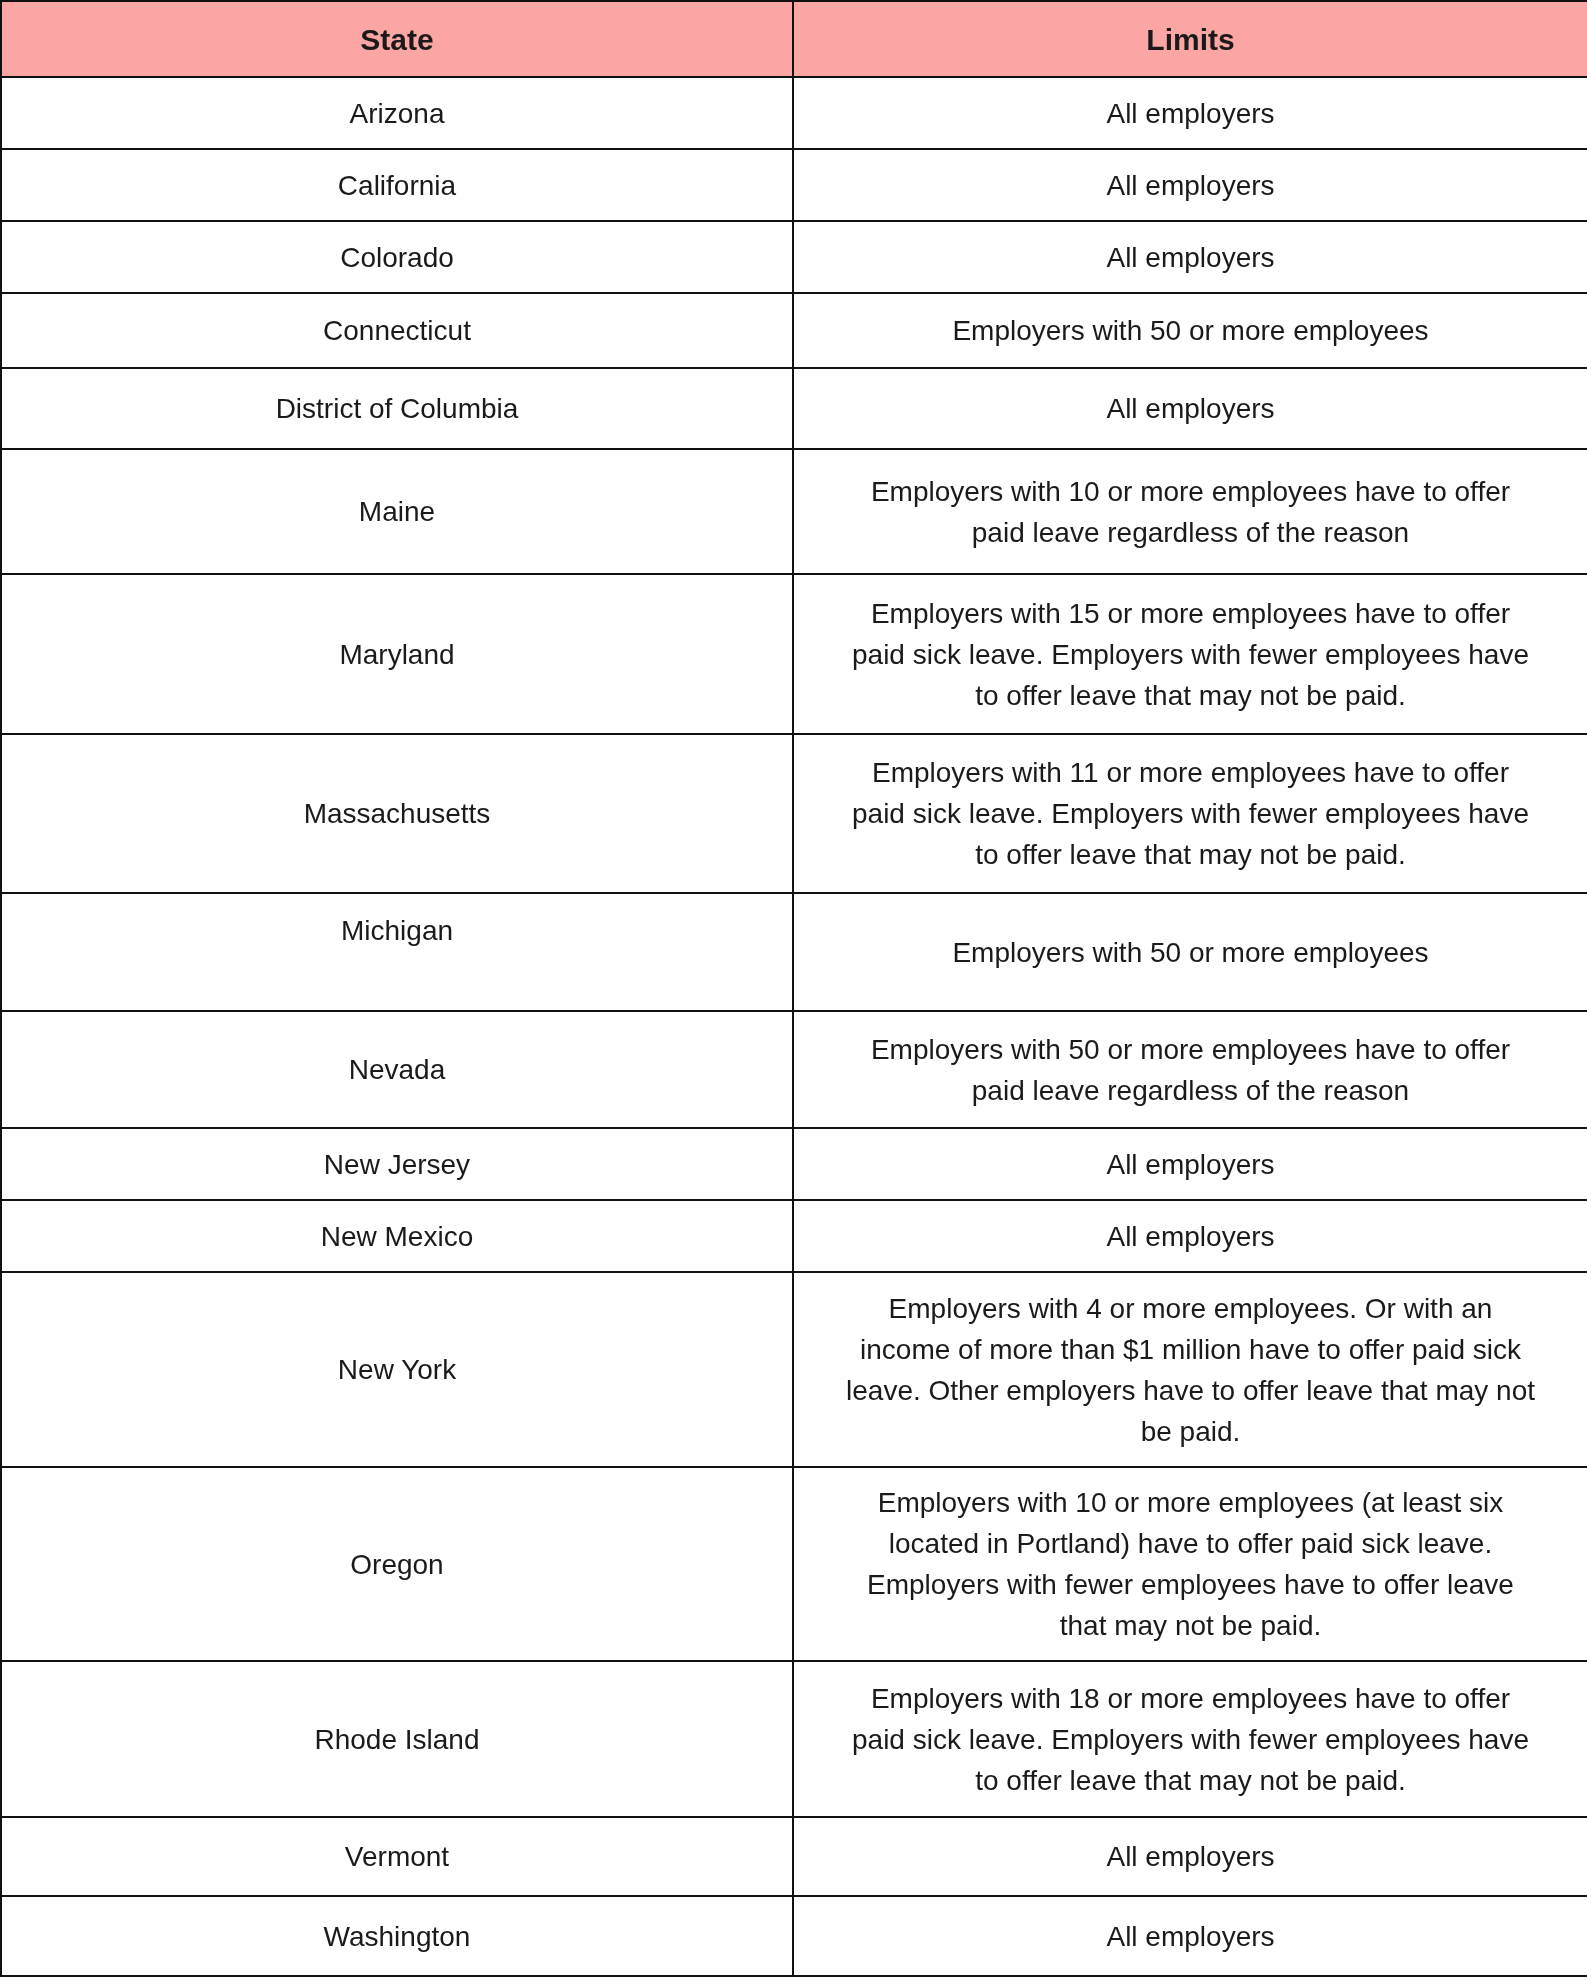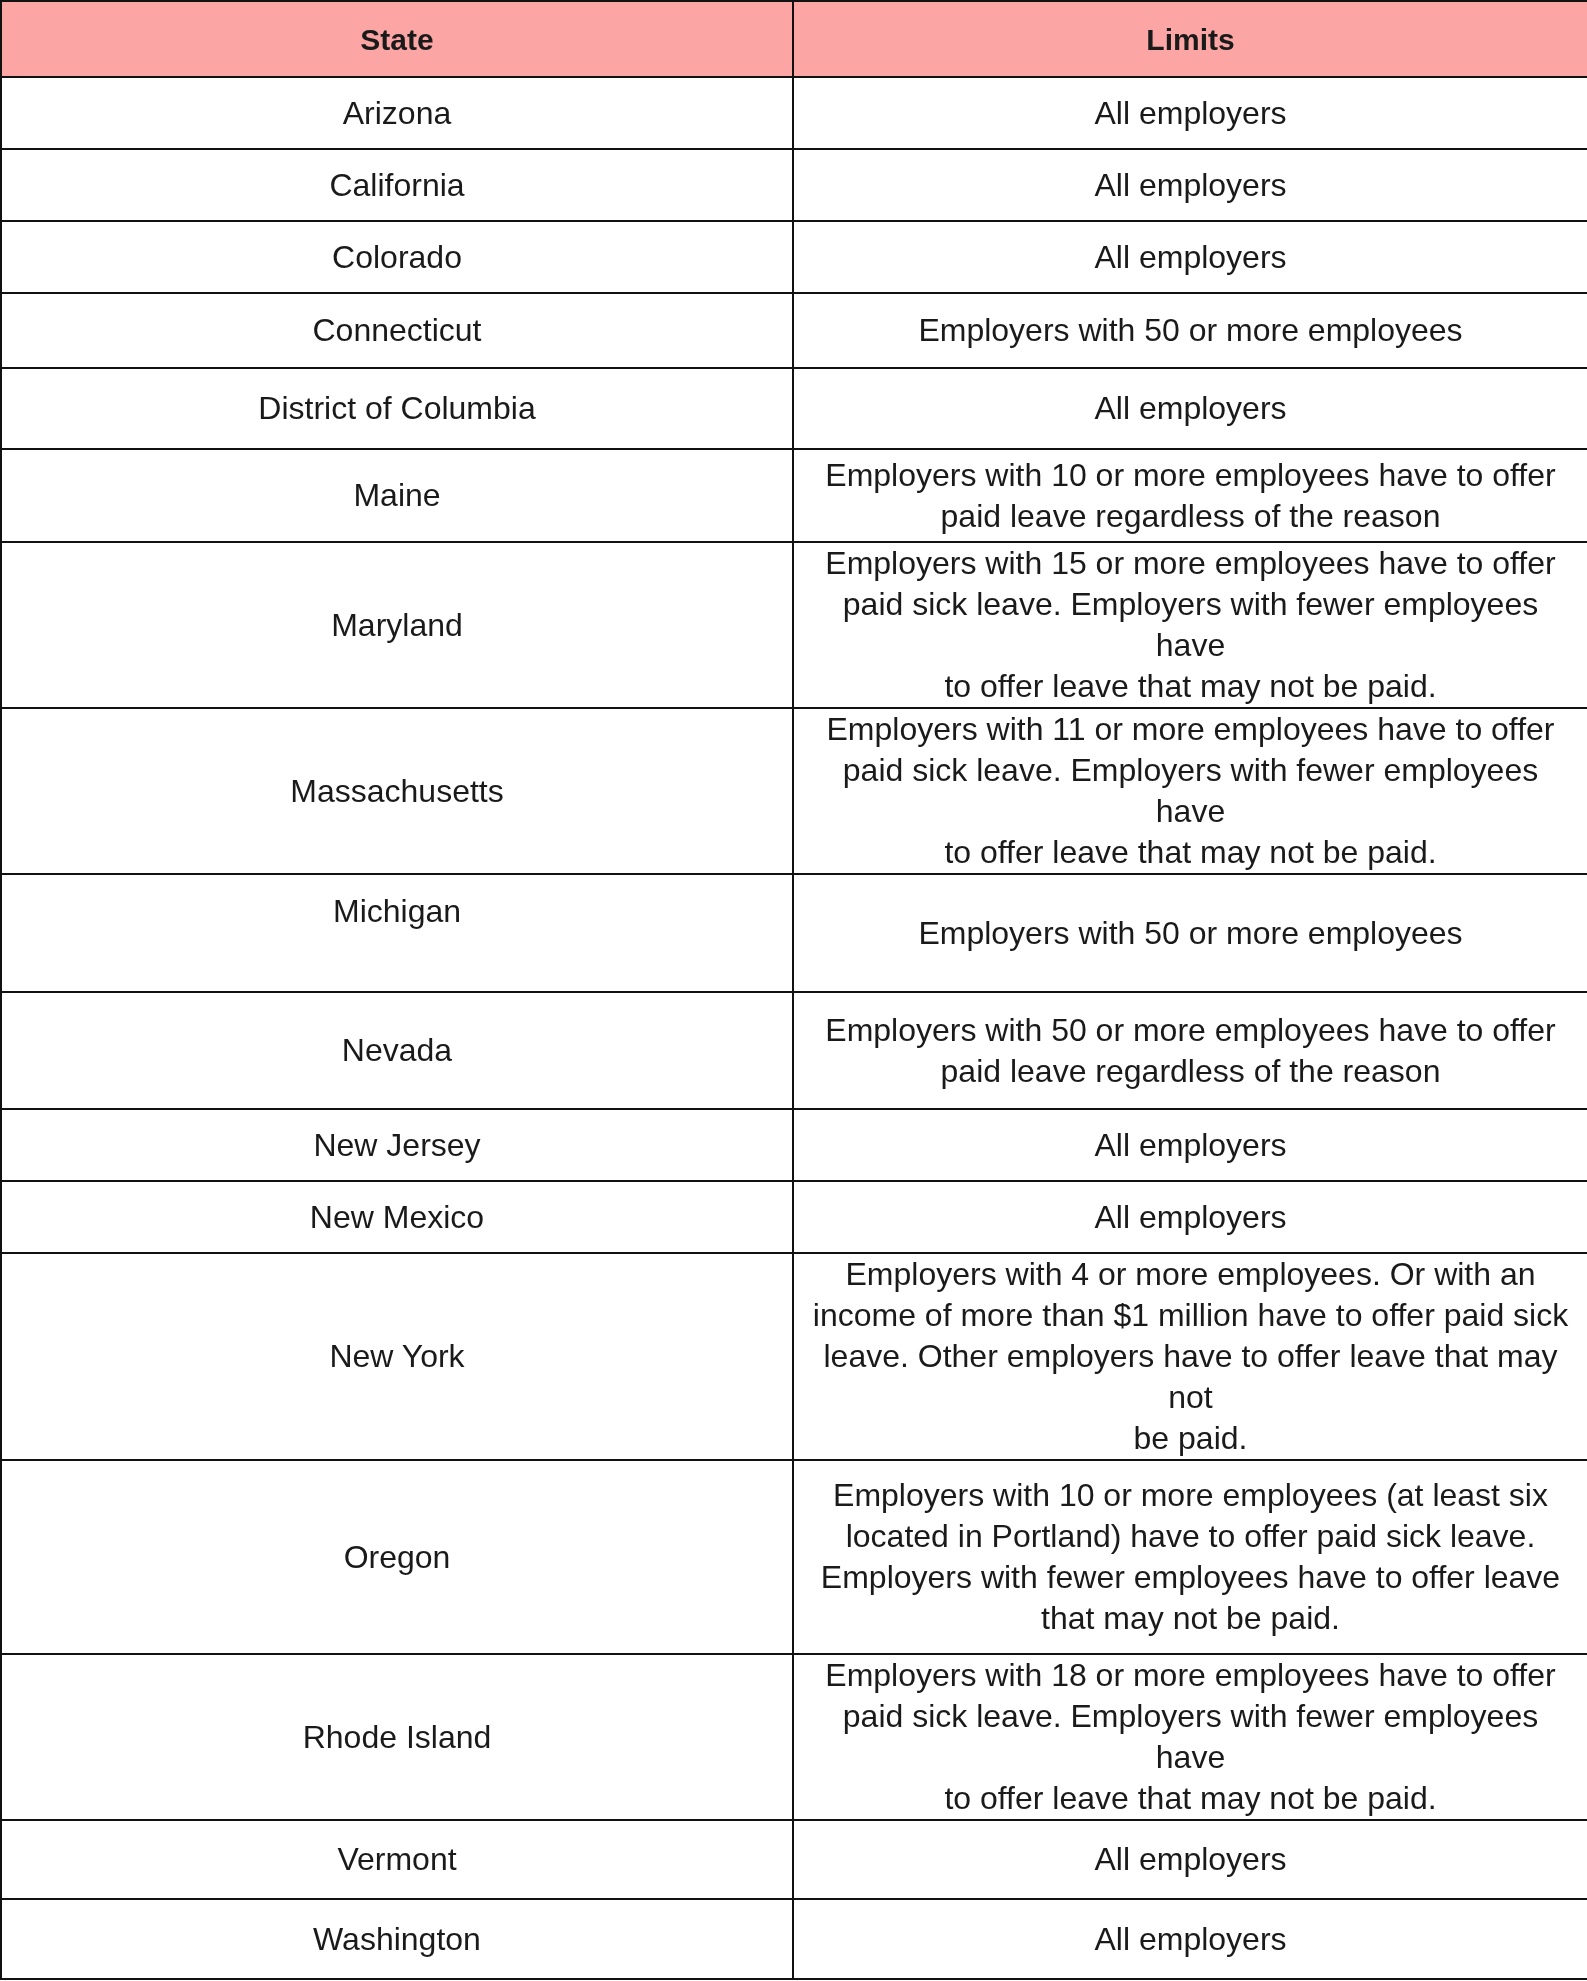--- a/index.html
+++ b/index.html
@@ -10,21 +10,21 @@
     border-collapse: collapse;
     table-layout: fixed;
     font-family: "Liberation Sans", "DejaVu Sans", sans-serif;
     color: #1a1a1a;
   }
   .table td, .table th {
     border: 2px solid #111111;
     text-align: center;
     vertical-align: middle;
     padding: 0 12px;
-    font-size: 32px;
+    font-size: 28px;
     line-height: 41px;
     white-space: pre-line;
   }
   .table th {
     background: #fca5a5;
     font-weight: bold;
     height: 74px;
     font-size: 30px;
   }
   .col-state { width: 792px; }
@@ -59,21 +59,21 @@
         <td>All employers</td>
       </tr>
       <tr style="height: 75px;">
         <td>Connecticut</td>
         <td>Employers with 50 or more employees</td>
       </tr>
       <tr style="height: 81px;">
         <td>District of Columbia</td>
         <td>All employers</td>
       </tr>
-      <tr style="height: 93px;">
+      <tr style="height: 125px;">
         <td>Maine</td>
         <td>Employers with 10 or more employees have to offer
 paid leave regardless of the reason</td>
       </tr>
       <tr style="height: 160px;">
         <td>Maryland</td>
         <td>Employers with 15 or more employees have to offer
 paid sick leave. Employers with fewer employees have
 to offer leave that may not be paid.</td>
       </tr>

